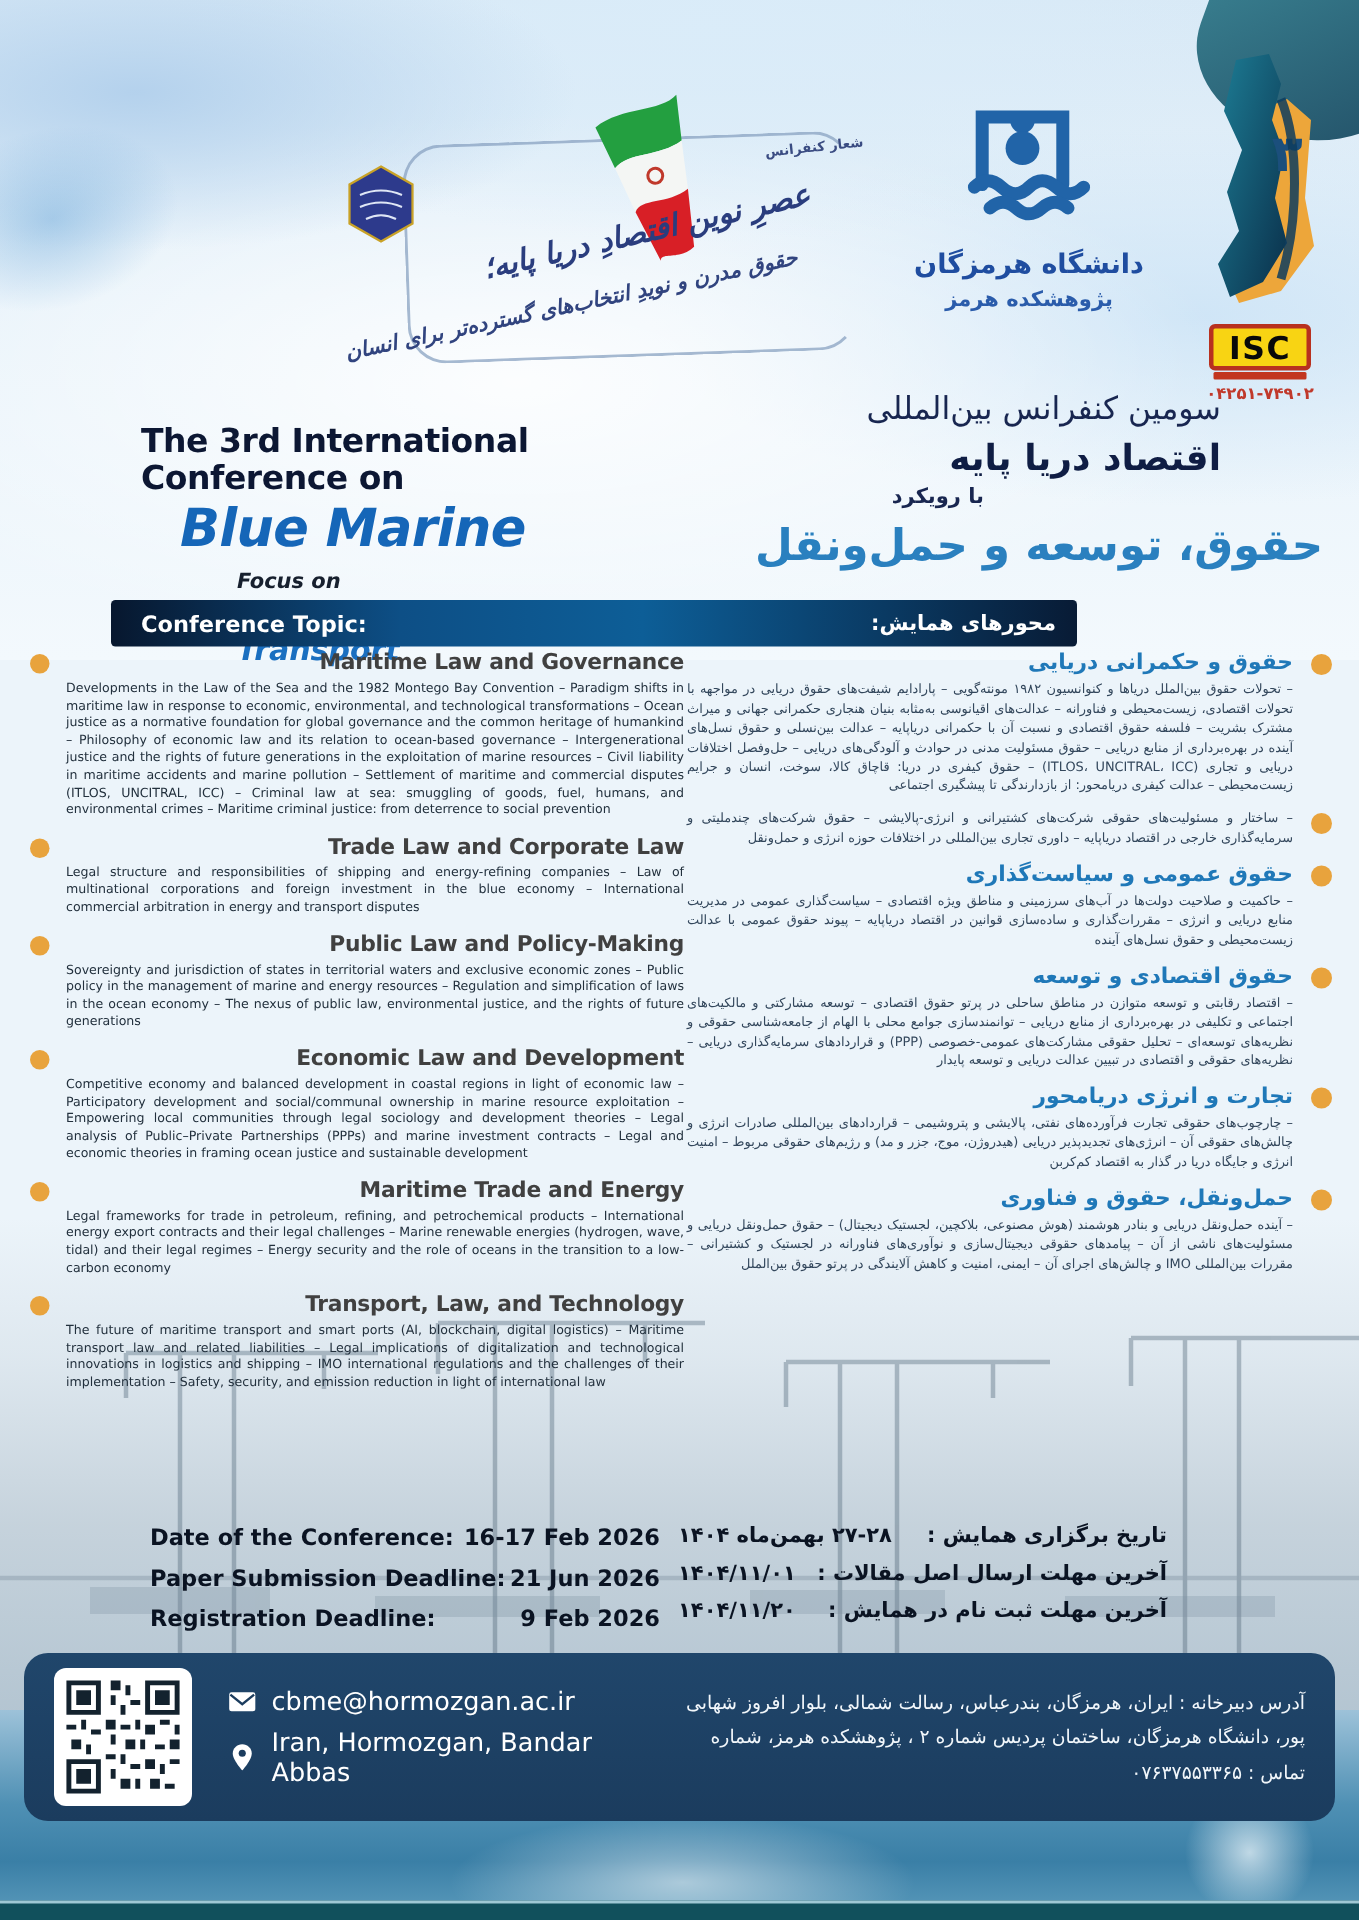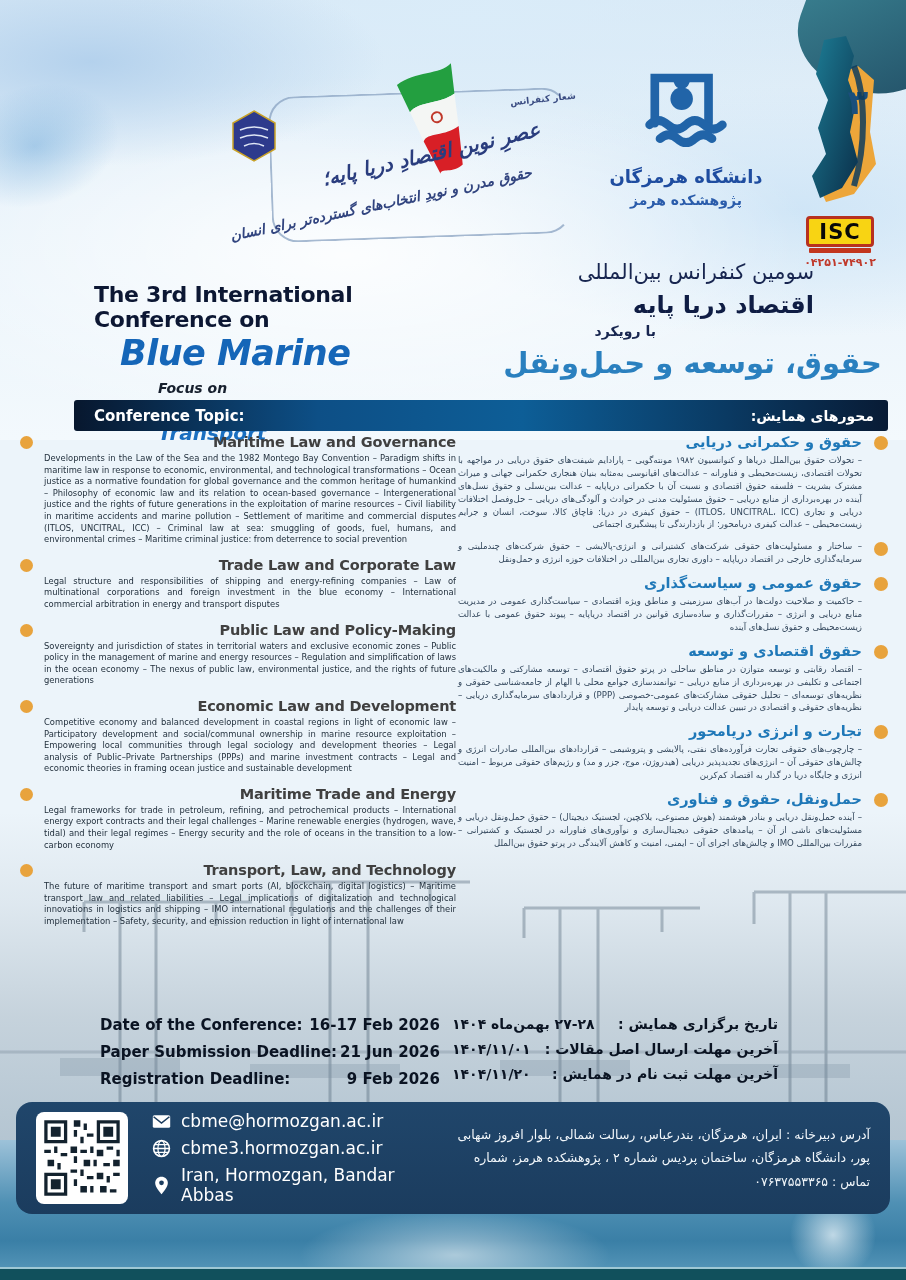--- a/index.html
+++ b/index.html
@@ -83,21 +83,21 @@
   .t2{font-size:35px;font-weight:bold;font-style:italic;color:#1566b8;margin:1px 0 0 26px;letter-spacing:-0.5px;}
   .t3{font-size:14px;font-weight:bold;font-style:italic;color:#17202e;margin:7px 0 0 64px;}
   .t4{font-size:20px;font-weight:bold;font-style:italic;color:#1a6fc0;margin:1px 0 0 64px;}
   .title-fa{position:absolute;left:458px;top:260px;width:424px;text-align:right;color:#182650;}
   .f1{font-size:21px;margin-right:68px;}
   .f2{font-size:24px;font-weight:bold;color:#0f1d44;margin:7px 68px 0 0;}
   .f3{font-size:14px;font-weight:bold;margin:4px 226px 0 0;}
   .f4{font-size:29px;font-weight:bold;color:#2a80bf;margin:7px 0 0 0;letter-spacing:-0.5px;}
   
   .topicbar{
-    position:absolute;left:74px;top:400px;width:814px;height:31px;border-radius:3px;
+    position:absolute;left:74px;top:400px;width:644px;height:31px;border-radius:3px;
     background:linear-gradient(90deg,#07172e 0%,#0d4f86 30%,#0d5e97 55%,#0a3citalic 0,#0a3a63 80%,#081b35 100%);
     background:linear-gradient(90deg,#07172e 0%,#0d4f86 30%,#0d5e97 55%,#0a3a63 80%,#081b35 100%);
     display:flex;align-items:center;justify-content:space-between;color:#fff;
   }
   .tb-en{font-size:15px;font-weight:bold;padding-left:20px;}
   .tb-fa{font-size:14px;font-weight:bold;padding-right:14px;}
   
   .col-en{position:absolute;left:20px;top:434px;width:436px;}
   .col-en .topic{position:relative;padding-left:24px;margin-bottom:11px;}
   .col-en .dot{position:absolute;left:0;top:2px;width:13px;height:13px;border-radius:50%;background:#e8a33d;}
@@ -343,28 +343,20 @@
     <div class="contact">
       <div class="c-row">
         <svg class="ic" viewBox="0 0 24 24">
           <rect x="1" y="4" width="22" height="16" rx="2" fill="#ffffff"></rect>
           <path d="M2 6l10 8L22 6" stroke="#1b3c5e" stroke-width="2" fill="none"></path>
         </svg>
         <span>cbme@hormozgan.ac.ir</span>
       </div>
       <div class="c-row">
         <svg class="ic" viewBox="0 0 24 24">
-          <circle cx="12" cy="12" r="10" stroke="#ffffff" stroke-width="2" fill="none"></circle>
-          <ellipse cx="12" cy="12" rx="4.5" ry="10" stroke="#ffffff" stroke-width="1.6" fill="none"></ellipse>
-          <path d="M2 12h20 M3.5 7h17 M3.5 17h17" stroke="#ffffff" stroke-width="1.6" fill="none"></path>
-        </svg>
-        <span>cbme3.hormozgan.ac.ir</span>
-      </div>
-      <div class="c-row">
-        <svg class="ic" viewBox="0 0 24 24">
           <path d="M12 1c-4.4 0-8 3.4-8 7.8 0 5.6 8 14.2 8 14.2s8-8.6 8-14.2C20 4.4 16.4 1 12 1z" fill="#ffffff"></path>
           <circle cx="12" cy="8.6" r="3" fill="#1b3c5e"></circle>
         </svg>
         <span>Iran, Hormozgan, Bandar Abbas</span>
       </div>
     </div>
     <div class="address" dir="rtl" lang="fa">آدرس دبیرخانه : ایران، هرمزگان، بندرعباس، رسالت شمالی، بلوار افروز شهابی پور، دانشگاه هرمزگان، ساختمان پردیس شماره ۲ ، پژوهشکده هرمز، شماره تماس : ۰۷۶۳۷۵۵۳۳۶۵</div>
   </div>
 
 </div>

